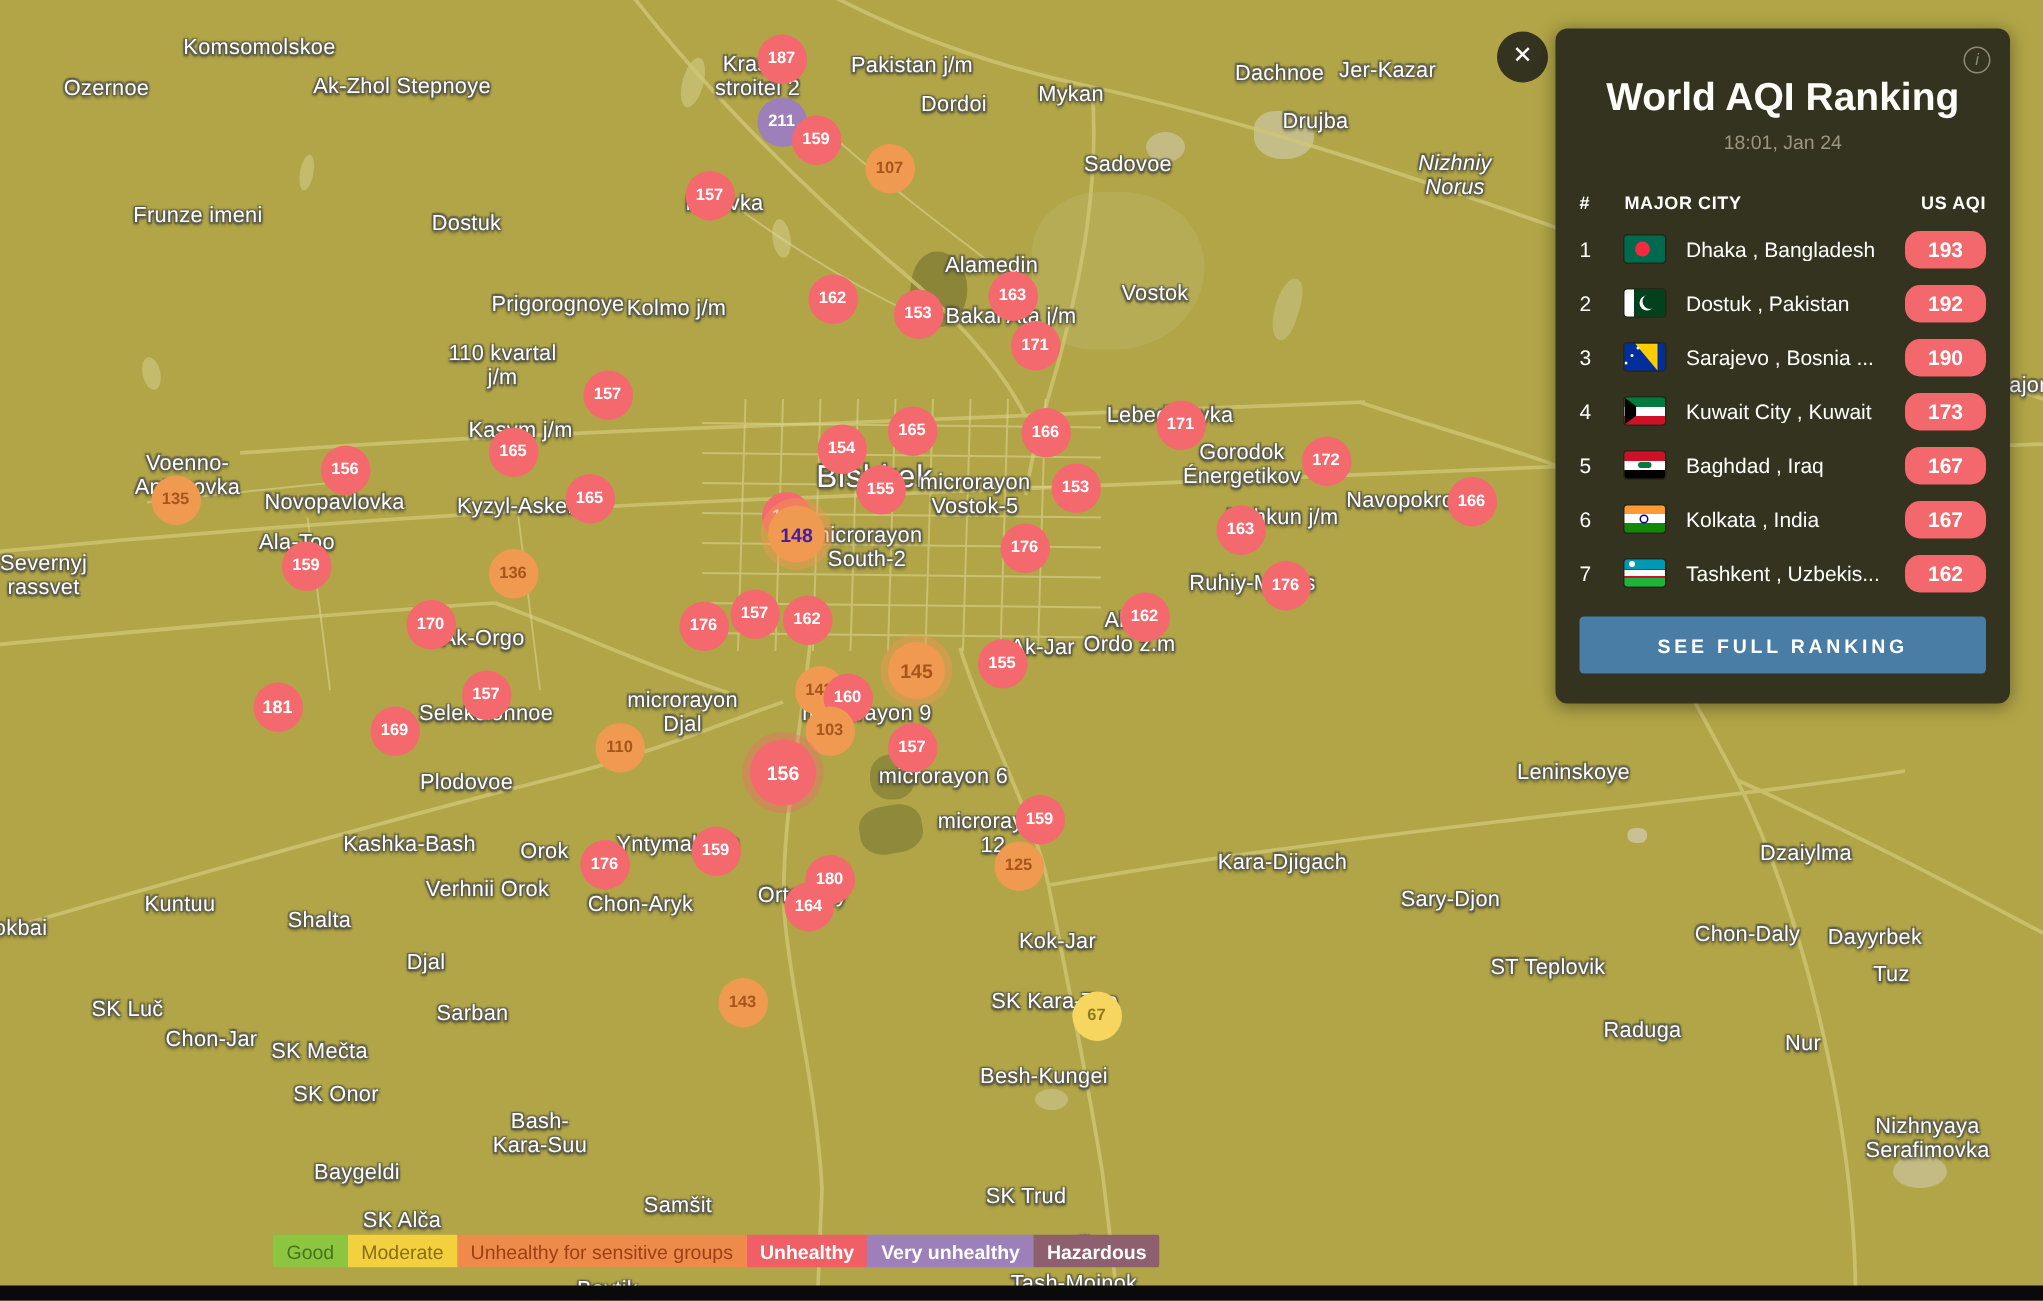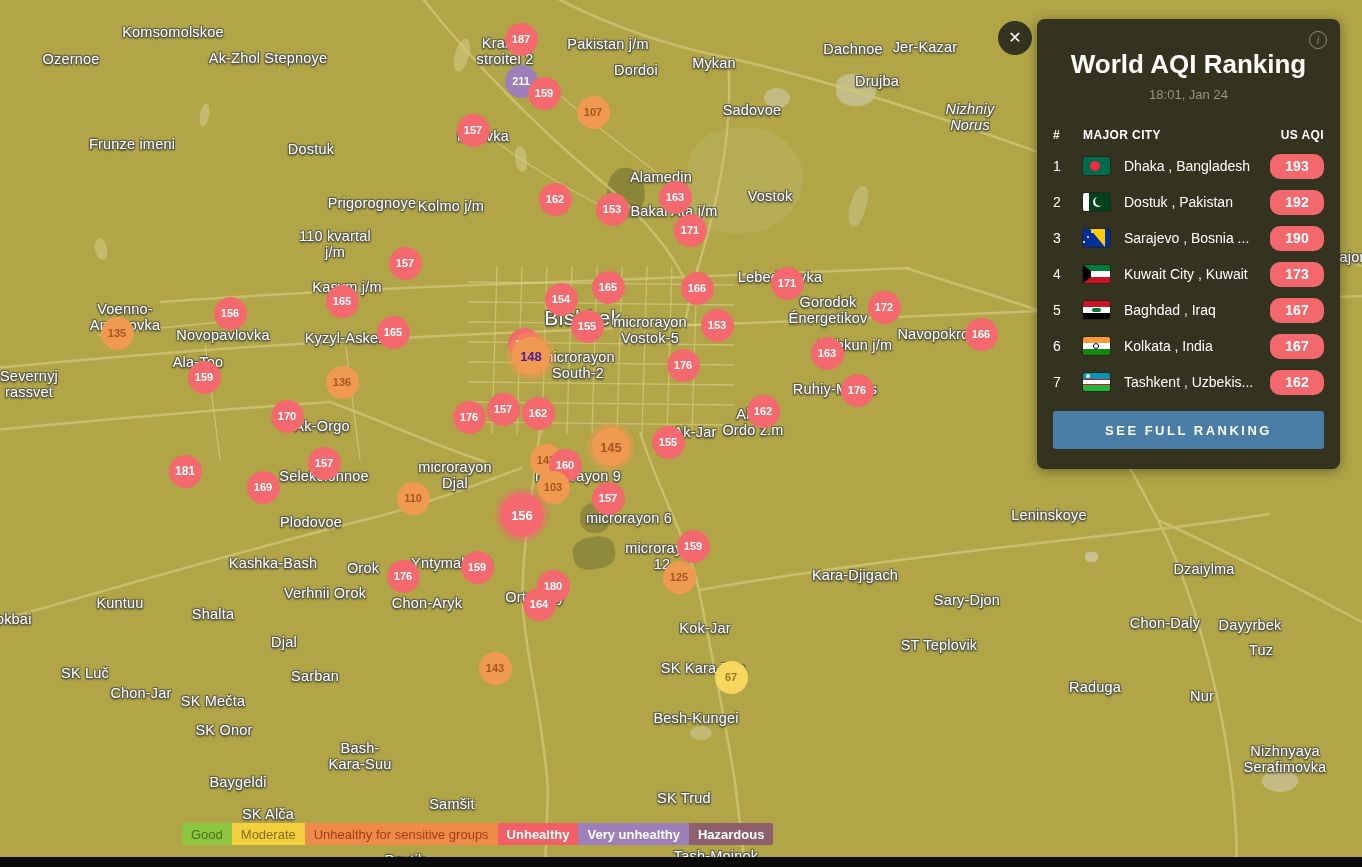--- a/index.html
+++ b/index.html
@@ -226,21 +226,21 @@
         <div class="maplabel" style="left: 238px; top: 783px;">Baygeldi</div>
         <div class="maplabel" style="left: 452px; top: 805px;">Samšit</div>
         <div class="maplabel" style="left: 268px; top: 815px;">SK Alča</div>
         <div class="maplabel" style="left: 405px; top: 861px;">Bavtik</div>
         <div class="maplabel" style="left: 1037px; top: 516px; margin-left: 12px;">Leninskoye</div>
         <div class="maplabel" style="left: 855px; top: 576px;">Kara-Djigach</div>
         <div class="maplabel" style="left: 967px; top: 601px;">Sary-Djon</div>
         <div class="maplabel" style="left: 1204px; top: 570px;">Dzaiylma</div>
         <div class="maplabel" style="left: 1165px; top: 624px;">Chon-Daly</div>
         <div class="maplabel" style="left: 1250px; top: 626px;">Dayyrbek</div>
-        <div class="maplabel" style="left: 939px; top: 646px;">ST Teplovik</div>
+        <div class="maplabel" style="left: 1032px; top: 646px;">ST Teplovik</div>
         <div class="maplabel" style="left: 1261px; top: 651px;">Tuz</div>
         <div class="maplabel" style="left: 1095px; top: 688px;">Raduga</div>
         <div class="maplabel" style="left: 1202px; top: 697px;">Nur</div>
         <div class="maplabel" style="left: 1285px; top: 760px;">Nizhnyaya
 Serafimovka</div>
         <div class="maplabel" style="left: 1352px; top: 258px;">ajor</div>
       </div>
     <div id="markers-layer">
         <div class="marker" style="left: 504.5px; top: 22.5px; width: 33px; height: 33px; background: rgb(243, 105, 110); color: rgb(255, 255, 255); font-size: 11px;">187</div>
         <div class="marker" style="left: 504.5px; top: 64.5px; width: 33px; height: 33px; background: rgb(157, 127, 185); color: rgb(255, 255, 255); font-size: 11px;">211</div>

